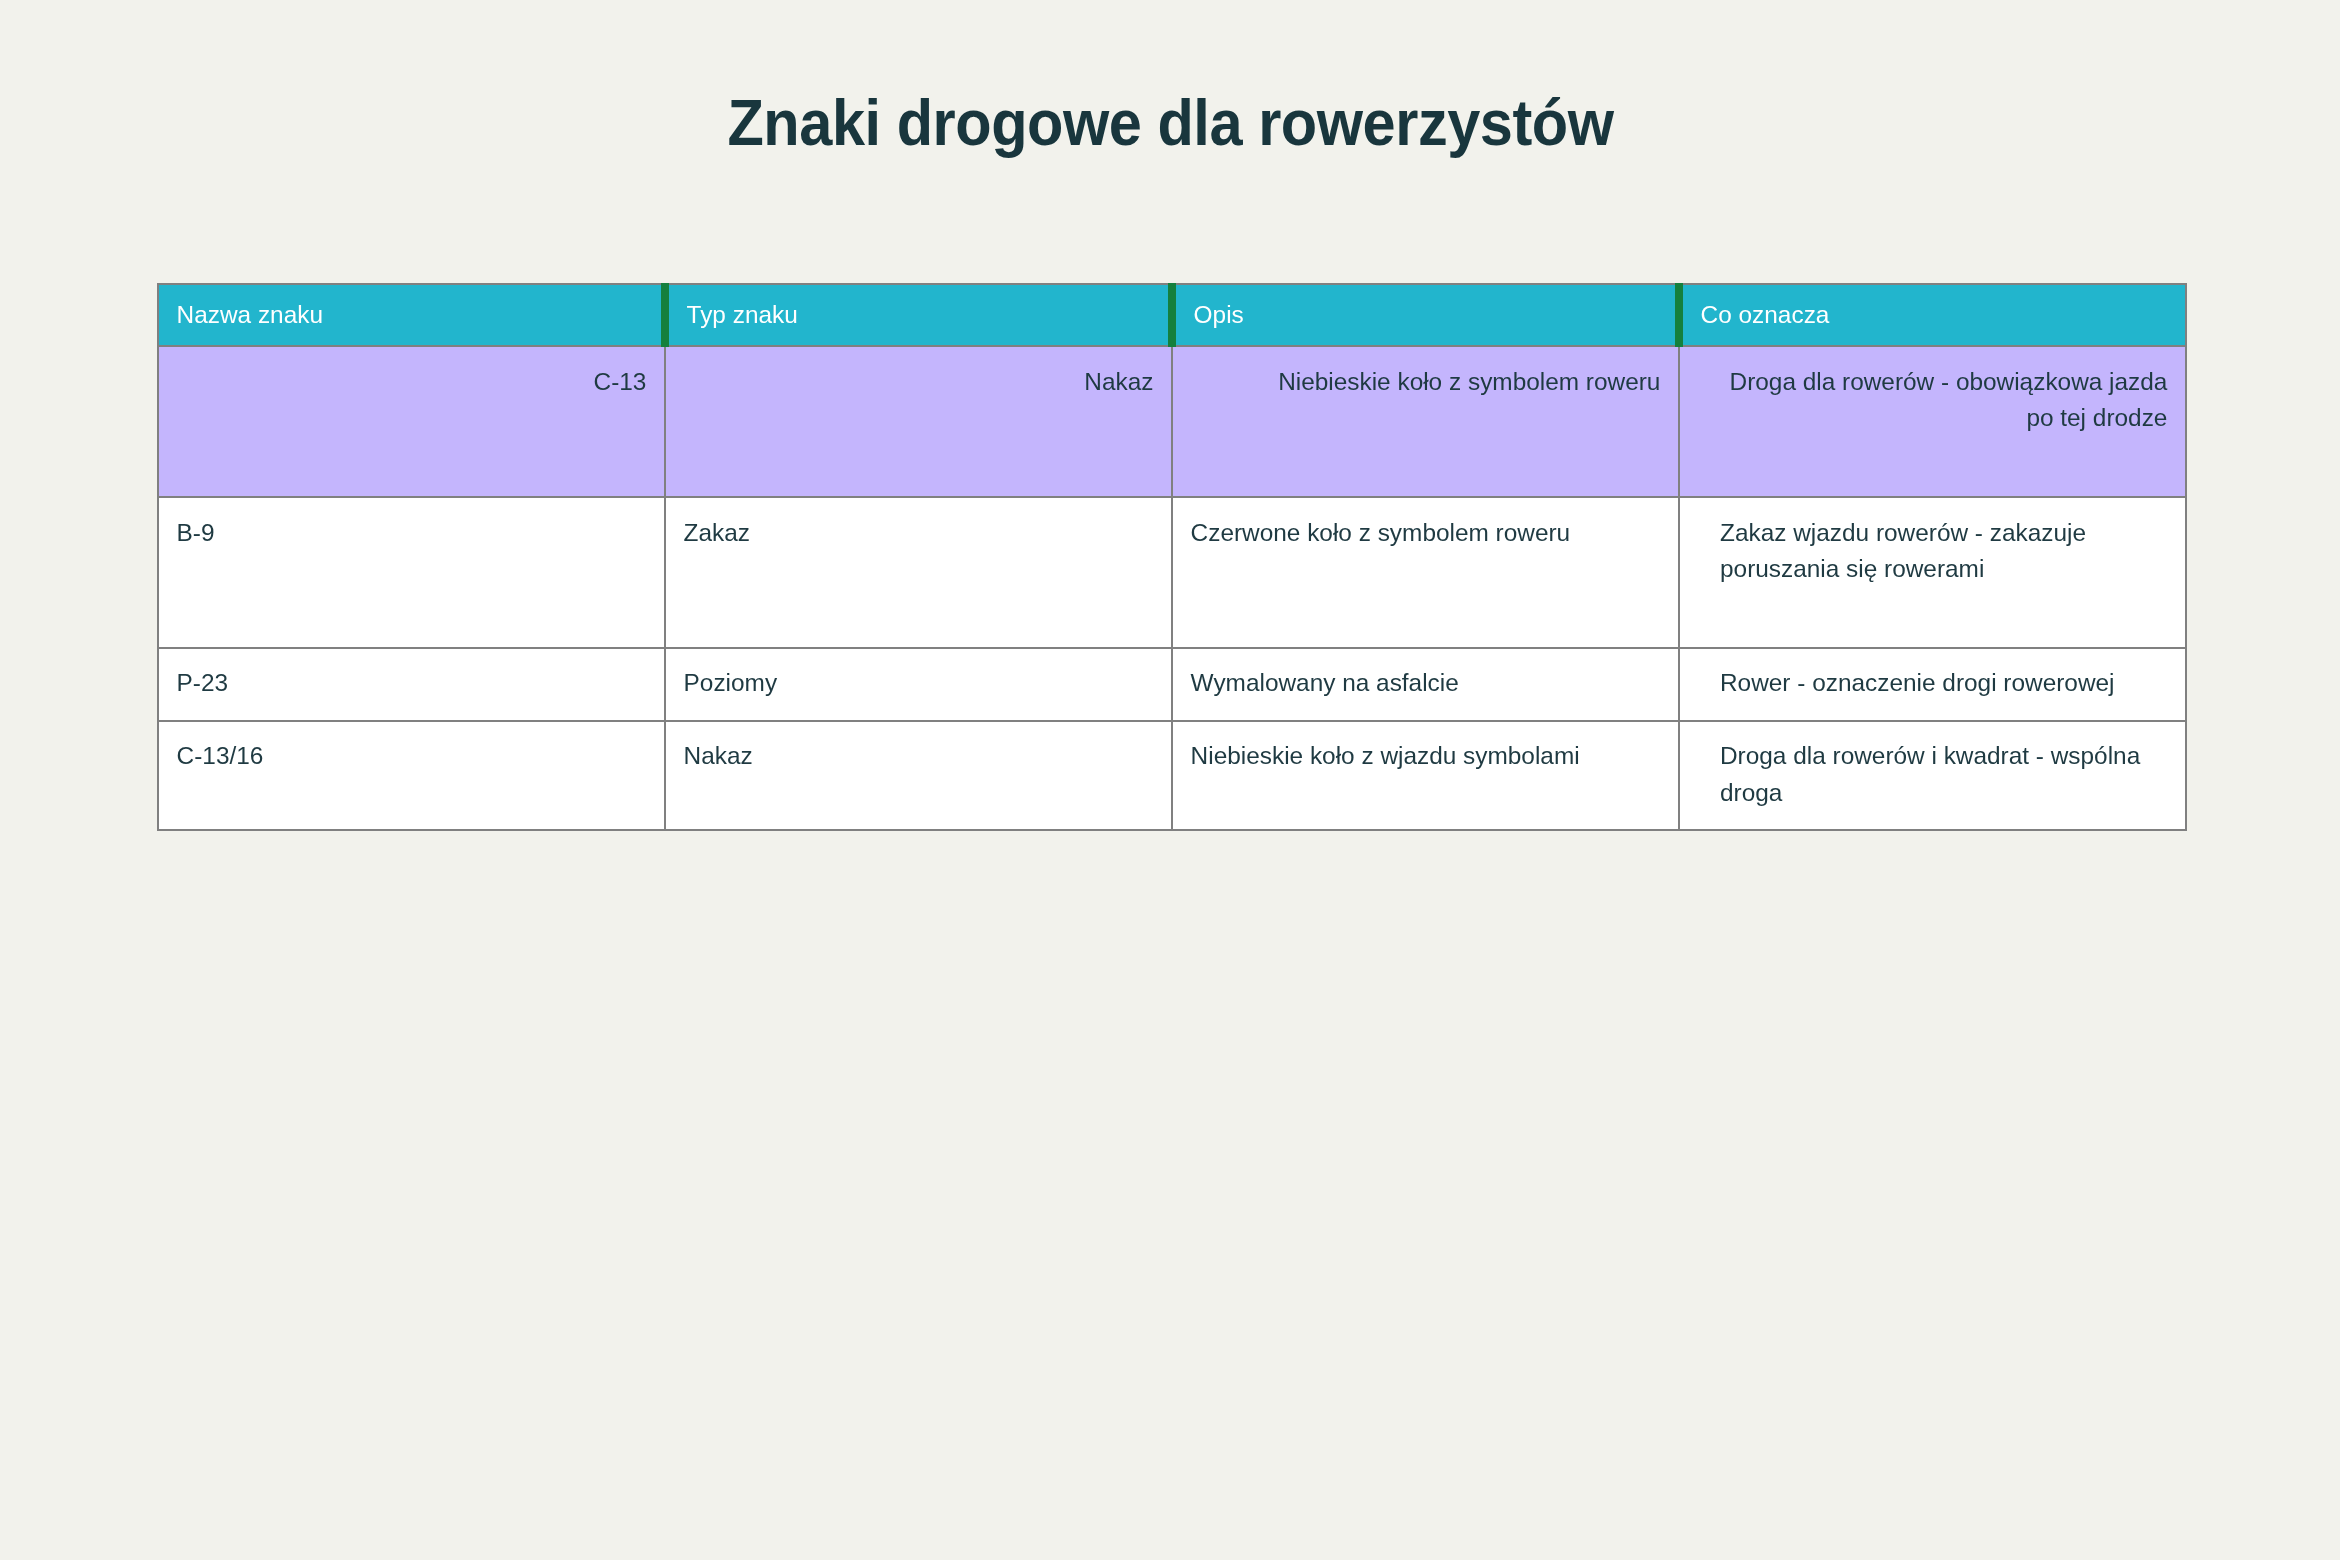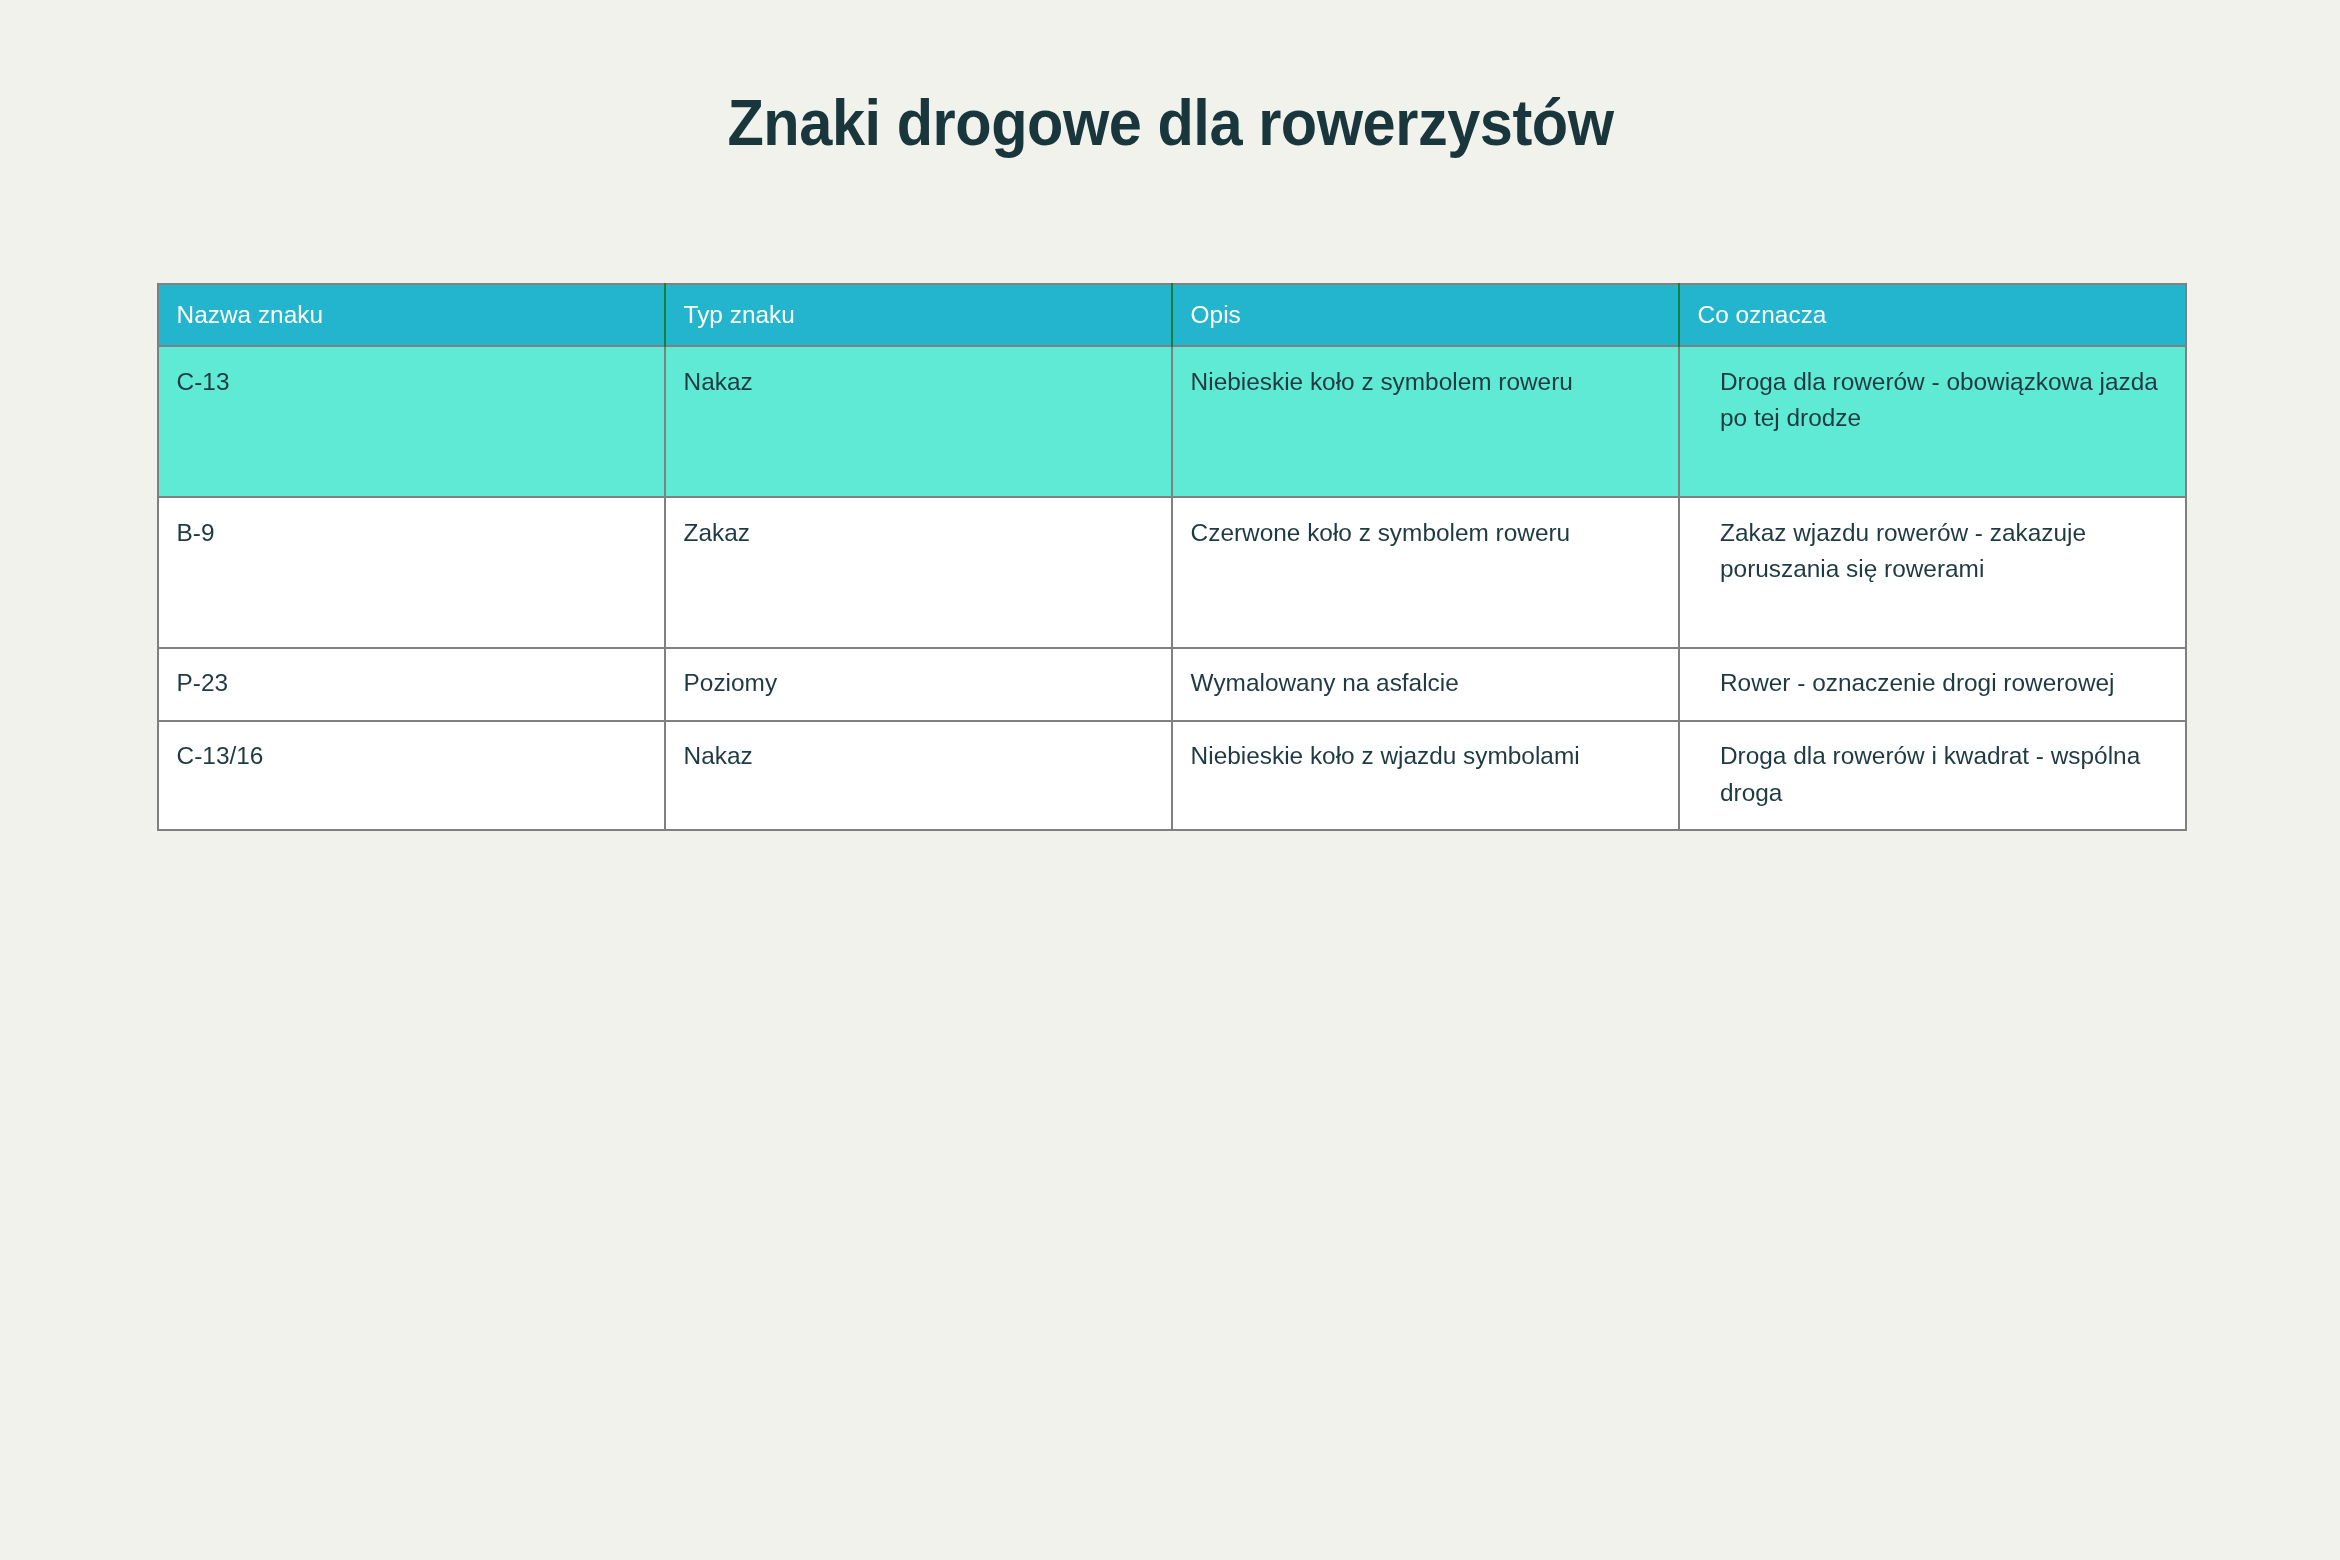--- a/index.html
+++ b/index.html
@@ -50,38 +50,38 @@
   table.signs-table col { width: 507px; }
   table.signs-table thead th {
     background: #22b5cd;
     color: #ffffff;
     font-size: 24.4px;
     font-weight: 400;
     text-align: left;
     padding: 15.6px 17.6px 16.6px 17.6px;
     height: 25px;
     vertical-align: middle;
-    border-right: 2px solid #15803d;
+    border-right: 8px solid #15803d;
     box-sizing: border-box;
   }
   table.signs-table thead th:last-child { border-right: none; }
   table.signs-table tbody td {
     font-size: 24.4px;
     color: #1f3a42;
     text-align: left;
     vertical-align: top;
     padding: 16.6px 17.6px 17.6px 17.6px;
     border-right: 2px solid #808080;
     border-top: 2px solid #808080;
     line-height: 1.5;
     box-sizing: border-box;
     word-wrap: break-word;
   }
   table.signs-table tbody td:last-child { border-right: none; padding-left: 40px; }
-  table.signs-table tbody tr.row-odd td { background: #5eead4; }
+  table.signs-table tbody tr.row-odd td { background: #c4b5fd; text-align: right; }
   table.signs-table tbody tr.row-even td { background: #ffffff; margin-left: 24px; }
   table.signs-table tbody tr.tall td { padding-bottom: 59px; }
 </style>
 </head>
 <body>
 
 <div class="page">
 
   <h1 class="page-title">Znaki drogowe dla rowerzystów</h1>
 

